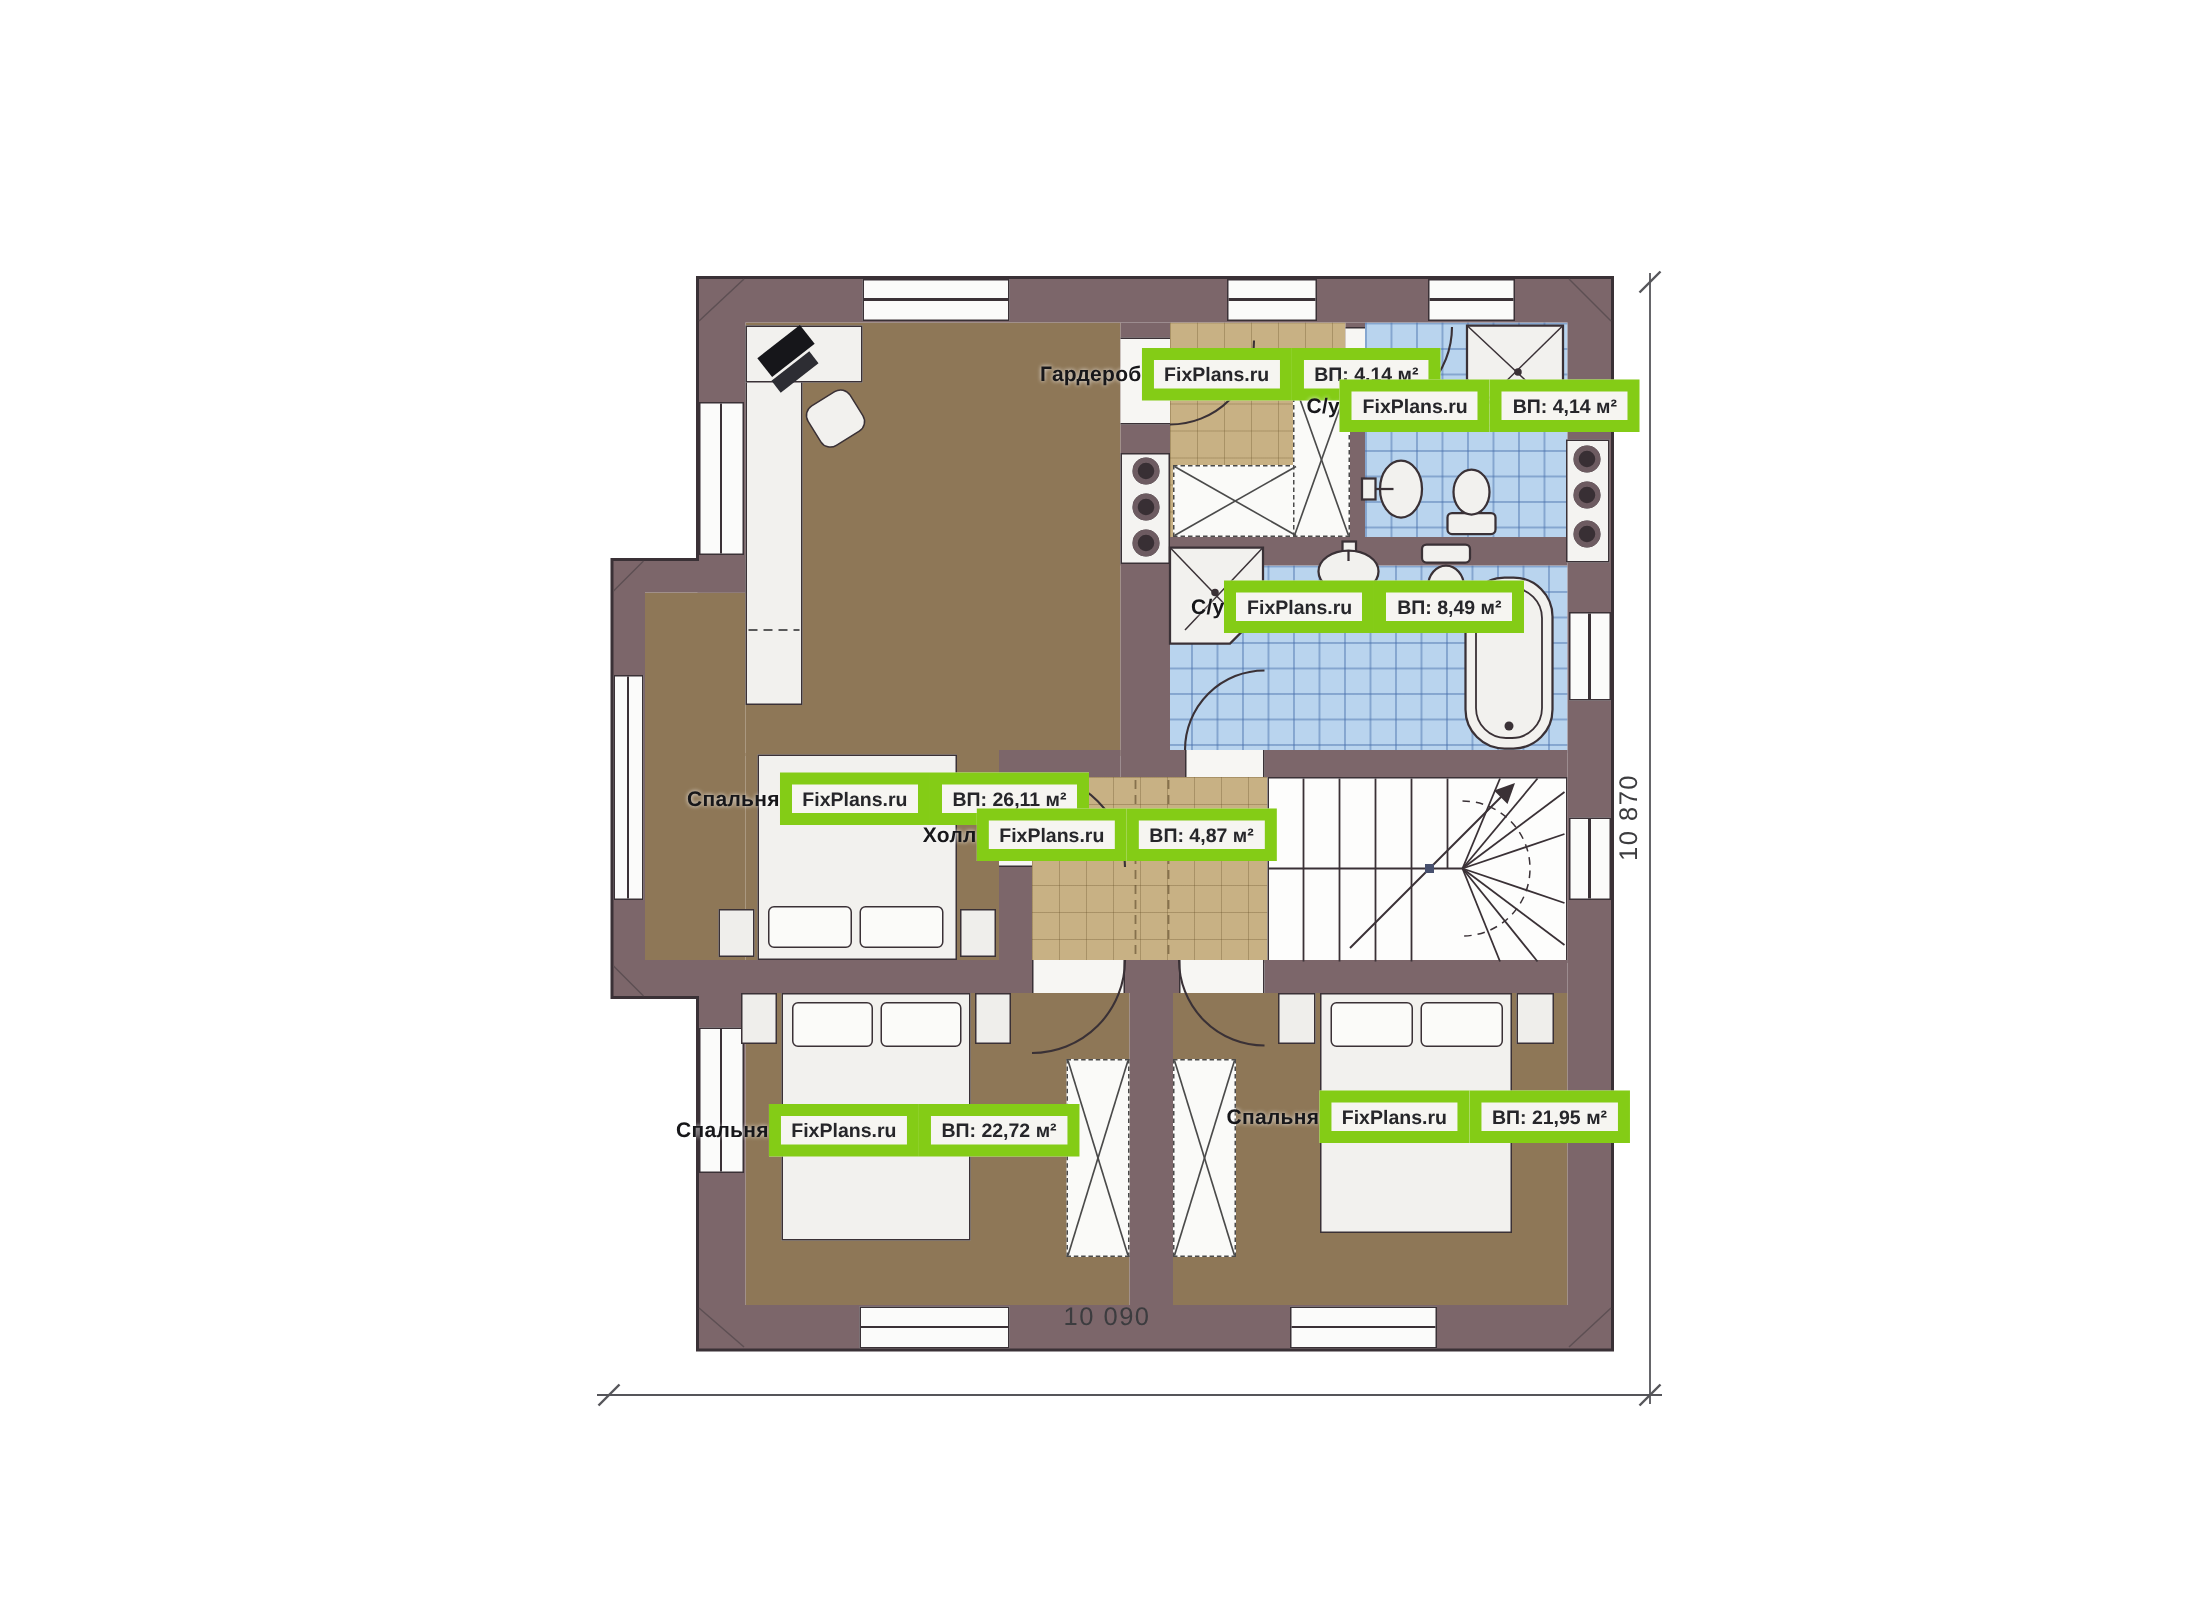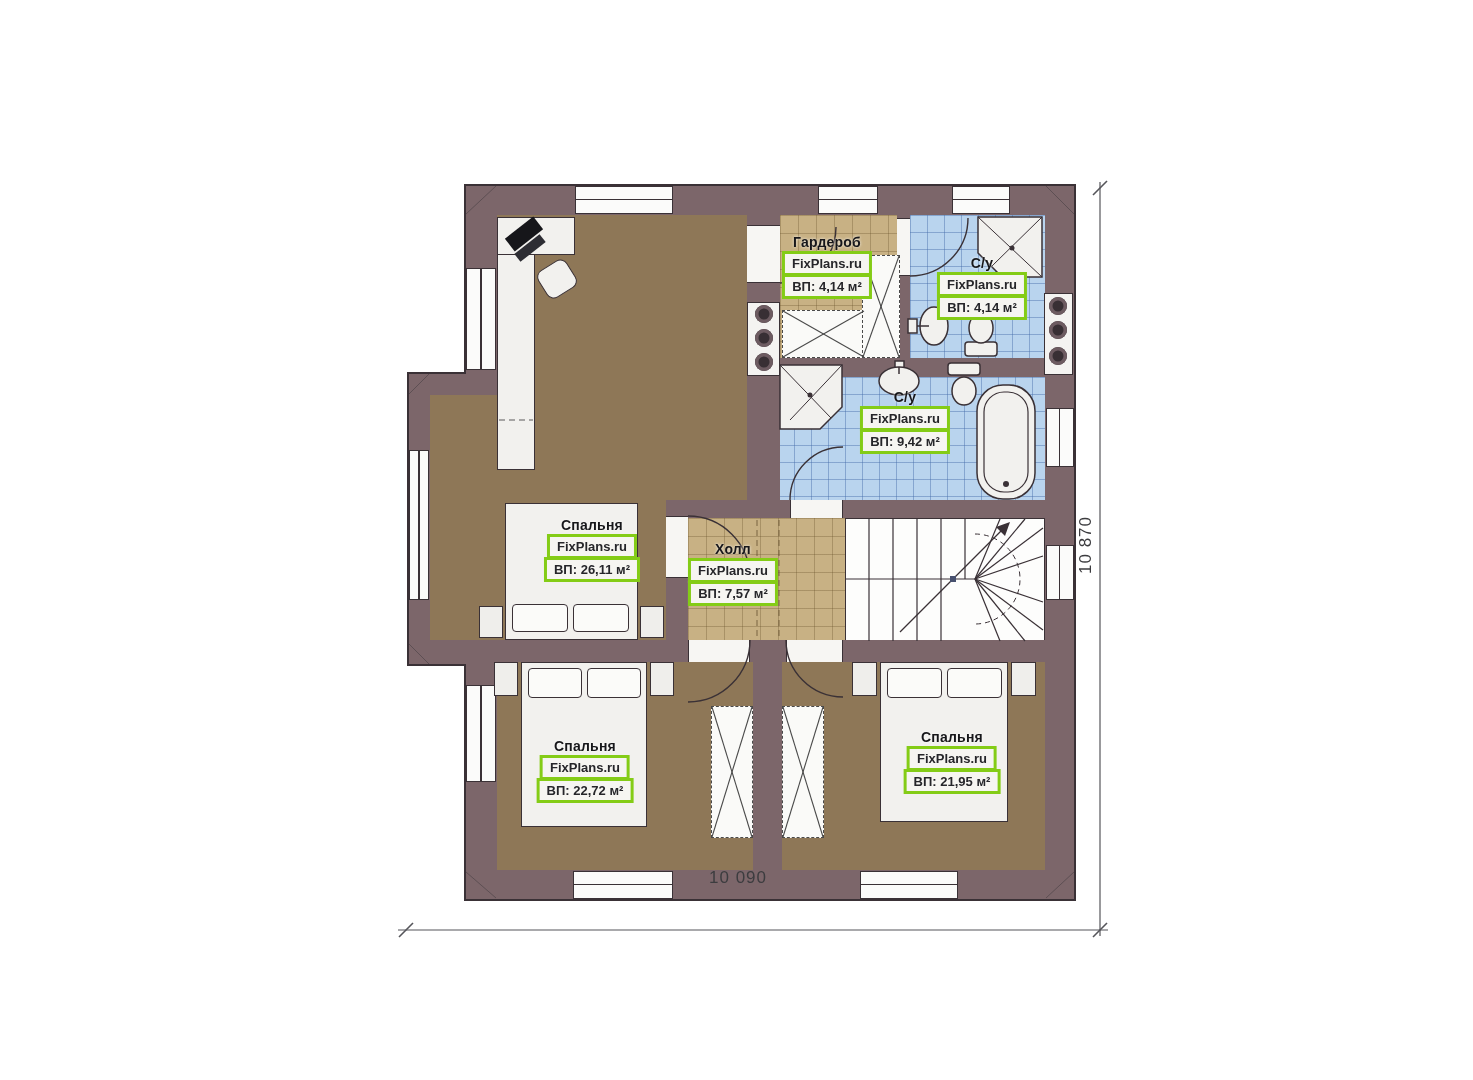--- a/index.html
+++ b/index.html
@@ -23,24 +23,24 @@
   .gaph{position:absolute;background:#f7f6f3;border-left:1.5px solid var(--line,#3a3136);border-right:1.5px solid var(--line,#3a3136);box-sizing:border-box;}
   .fix{position:absolute;background:#f2f1ee;border:1.5px solid var(--line,#3a3136);box-sizing:border-box;}
   .bed{position:absolute;background:#f2f1ee;border:1.6px solid var(--line,#3a3136);box-sizing:border-box;}
   .pillow{position:absolute;background:#fbfbf9;border:1.3px solid var(--line,#3a3136);border-radius:4px;box-sizing:border-box;}
   .nstand{position:absolute;background:#efeeeb;border:1.4px solid var(--line,#3a3136);box-sizing:border-box;}
   .closet{position:absolute;background:#fafaf8;border:1.2px dashed #4a4a4a;box-sizing:border-box;}
   .vent{position:absolute;background:#f4f3f1;border:1px solid var(--line,#3a3136);box-sizing:border-box;}
   .vc{position:absolute;width:18px;height:18px;border-radius:50%;background:#382f34;
       box-shadow:inset 0 0 0 3.5px #6d5b61;}
   .stairbox{position:absolute;background:#fdfdfc;border:1.5px solid var(--line,#3a3136);box-sizing:border-box;}
-  .rlabel{position:absolute;transform:translateX(-50%);display:flex;flex-direction:column;align-items:center;z-index:40;}
+  .rlabel{position:absolute;transform:translateX(-50%);display:flex;flex-direction:row;align-items:center;z-index:40;}
   .rname{font-size:14px;font-weight:bold;color:#17171a;letter-spacing:.2px;margin-bottom:3px;
          text-shadow:0 0 3px rgba(255,255,255,.9);white-space:nowrap;}
-  .rbox{border:3px solid #84cc16;background:#f6f5f1;color:#26262a;font-size:13px;font-weight:600;
+  .rbox{border:8px solid #84cc16;background:#f6f5f1;color:#26262a;font-size:13px;font-weight:600;
         padding:1px 7px;white-space:nowrap;margin-top:-2px;line-height:17px;}
   .dimtext{position:absolute;font-size:17px;color:#3c3c3f;letter-spacing:1px;white-space:nowrap;}
   svg.overlay{position:absolute;left:0;top:0;z-index:30;pointer-events:none;}
 </style>
 </head>
 <body>
 
 <div id="canvas">
 
   <div class="wood" style="left:497px;top:215px;width:250px;height:289px;"></div>
@@ -236,27 +236,27 @@
 
   <div class="rlabel" style="left:982px;top:255px;">
     <div class="rname">С/у</div>
     <div class="rbox">FixPlans.ru</div>
     <div class="rbox">ВП: 4,14 м²</div>
   </div>
 
   <div class="rlabel" style="left:905px;top:389px;">
     <div class="rname">С/у</div>
     <div class="rbox">FixPlans.ru</div>
-    <div class="rbox">ВП: 9,42 м²</div>
+    <div class="rbox">ВП: 8,49 м²</div>
   </div>
 
   <div class="rlabel" style="left:733px;top:541px;justify-content:space-between;">
     <div class="rname">Холл</div>
     <div class="rbox">FixPlans.ru</div>
-    <div class="rbox">ВП: 7,57 м²</div>
+    <div class="rbox">ВП: 4,87 м²</div>
   </div>
 
   <div class="rlabel" style="left:585px;top:738px;">
     <div class="rname">Спальня</div>
     <div class="rbox">FixPlans.ru</div>
     <div class="rbox">ВП: 22,72 м²</div>
   </div>
 
   <div class="rlabel" style="left:952px;top:729px;">
     <div class="rname">Спальня</div>

